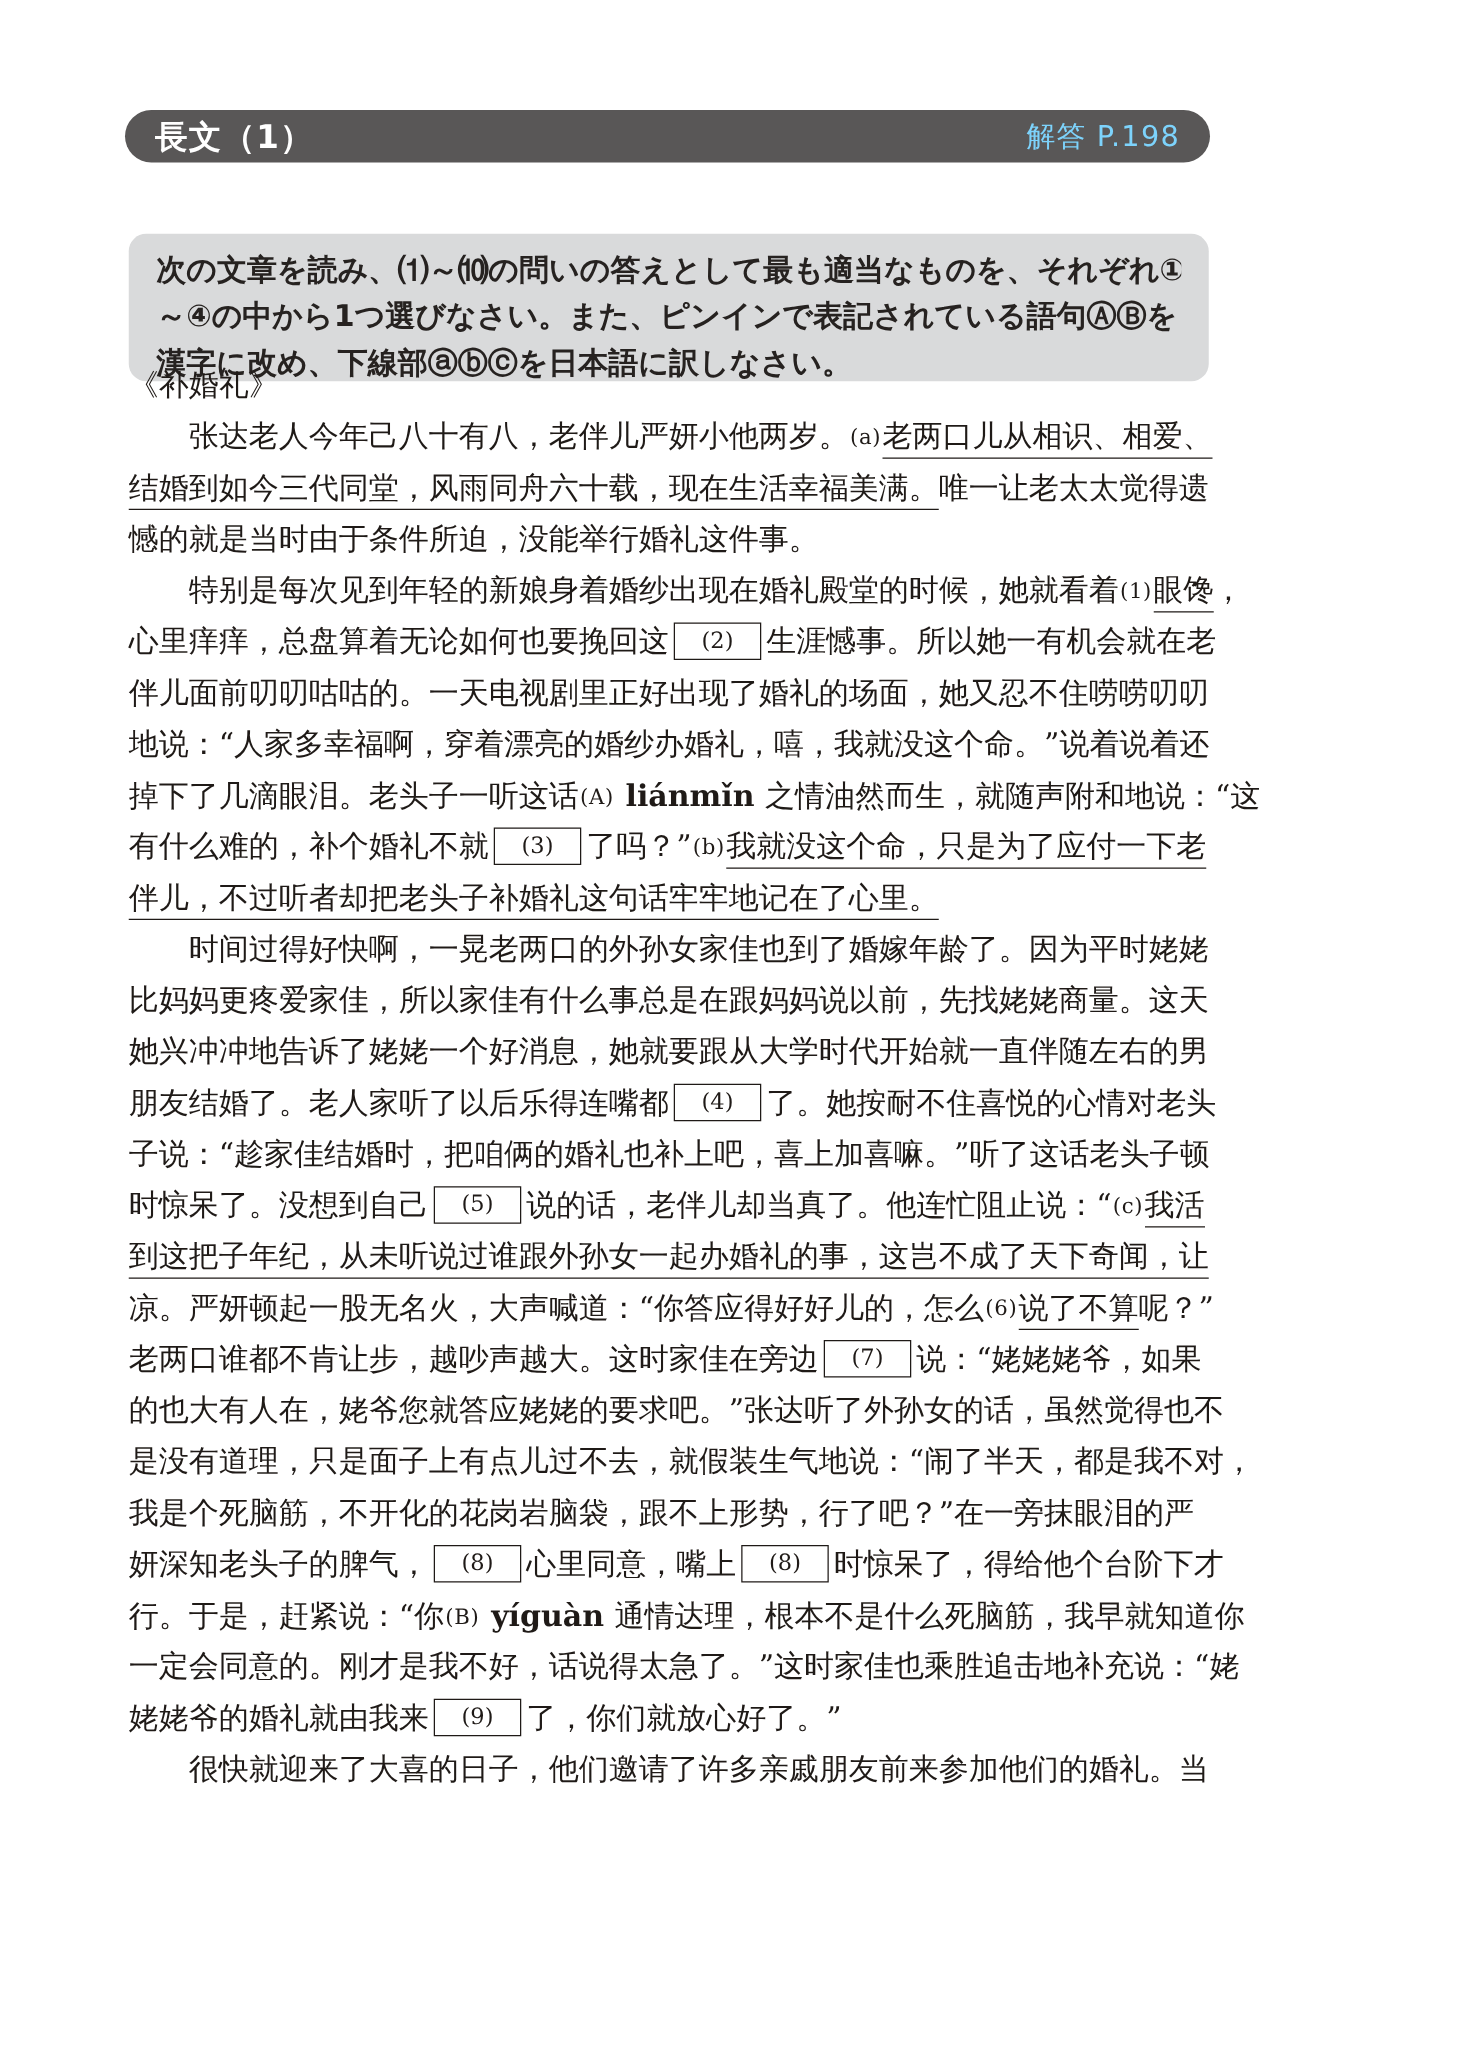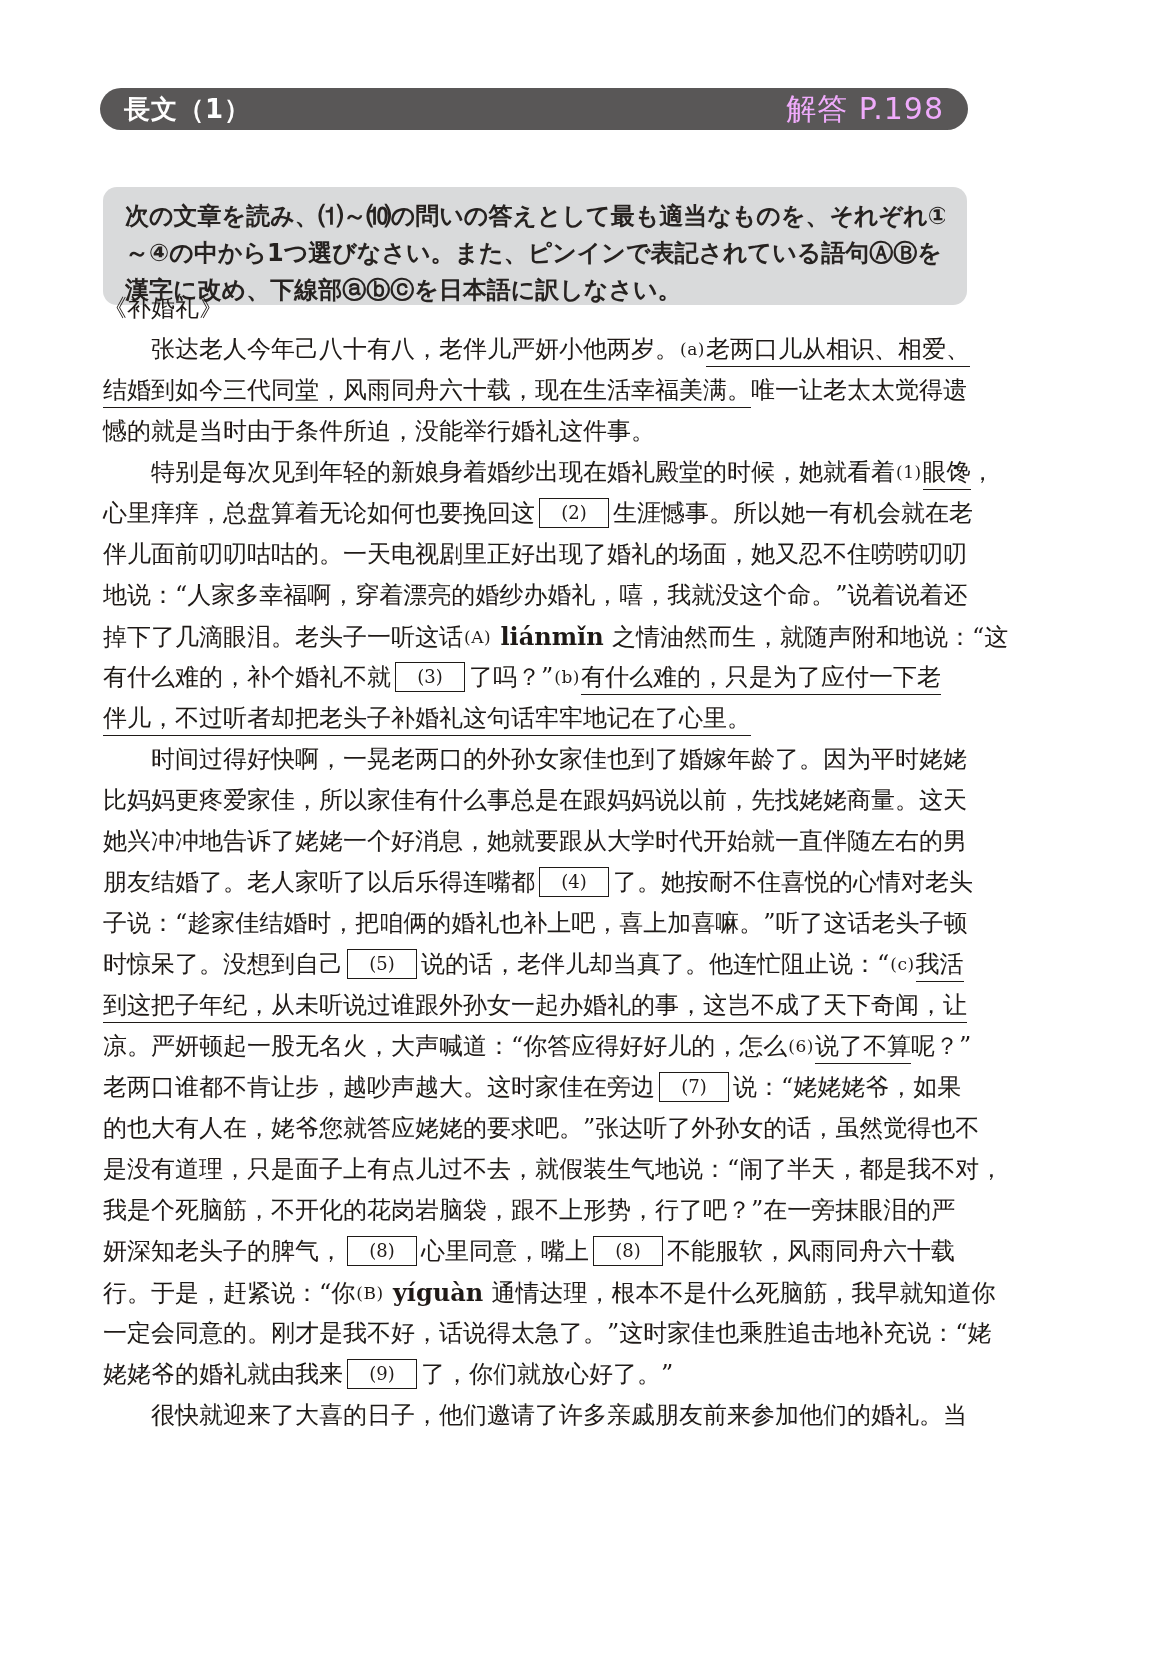--- a/index.html
+++ b/index.html
@@ -25,22 +25,22 @@
     box-sizing: border-box;
     font-family: "DejaVu Sans", "Liberation Sans", sans-serif;
   }
   .header-title {
     color: #ffffff;
     font-weight: bold;
     font-size: 26px;
     letter-spacing: 1px;
   }
   .header-ref {
-    color: #f0abfc;
-    font-size: 30px;
+    color: #7dd3fc;
+    font-size: 23px;
     font-weight: 500;
     letter-spacing: 1px;
   }
   .instruction-box {
     position: absolute;
     left: 103px; top: 148px;
     width: 864px; height: 118px;
     background: #d9dadb;
     border-radius: 14px;
     box-sizing: border-box;
@@ -126,35 +126,35 @@
     <div class="line">《补婚礼》</div>
     <div>
         <div class="line"><span class="seg-text">　　张达老人今年己八十有八，老伴儿严妍小他两岁。</span><span class="seg-marker">(a)</span><span class="seg-u">老两口儿从相识、相爱、</span></div>
         <div class="line"><span class="seg-u">结婚到如今三代同堂，风雨同舟六十载，现在生活幸福美满。</span><span class="seg-text">唯一让老太太觉得遗</span></div>
         <div class="line"><span class="seg-text">憾的就是当时由于条件所迫，没能举行婚礼这件事。</span></div>
         <div class="line"><span class="seg-text">　　特别是每次见到年轻的新娘身着婚纱出现在婚礼殿堂的时候，她就看着</span><span class="seg-marker">(1)</span><span class="seg-u">眼馋</span><span class="seg-text">，</span></div>
         <div class="line"><span class="seg-text">心里痒痒，总盘算着无论如何也要挽回这</span><span class="seg-box">(2)</span><span class="seg-text">生涯憾事。所以她一有机会就在老</span></div>
         <div class="line"><span class="seg-text">伴儿面前叨叨咕咕的。一天电视剧里正好出现了婚礼的场面，她又忍不住唠唠叨叨</span></div>
         <div class="line"><span class="seg-text">地说：“人家多幸福啊，穿着漂亮的婚纱办婚礼，嘻，我就没这个命。”说着说着还</span></div>
         <div class="line"><span class="seg-text">掉下了几滴眼泪。老头子一听这话</span><span class="seg-marker">(A)</span><span class="seg-pinyin"> liánmǐn </span><span class="seg-text">之情油然而生，就随声附和地说：“这</span></div>
-        <div class="line"><span class="seg-text">有什么难的，补个婚礼不就</span><span class="seg-box">(3)</span><span class="seg-text">了吗？”</span><span class="seg-marker">(b)</span><span class="seg-u">有什么难的，只是为了应付一下老</span></div>
+        <div class="line"><span class="seg-text">有什么难的，补个婚礼不就</span><span class="seg-box">(3)</span><span class="seg-text">了吗？”</span><span class="seg-marker">(b)</span><span class="seg-u">我就没这个命，只是为了应付一下老</span></div>
         <div class="line"><span class="seg-u">伴儿，不过听者却把老头子补婚礼这句话牢牢地记在了心里。</span></div>
         <div class="line"><span class="seg-text">　　时间过得好快啊，一晃老两口的外孙女家佳也到了婚嫁年龄了。因为平时姥姥</span></div>
         <div class="line"><span class="seg-text">比妈妈更疼爱家佳，所以家佳有什么事总是在跟妈妈说以前，先找姥姥商量。这天</span></div>
         <div class="line"><span class="seg-text">她兴冲冲地告诉了姥姥一个好消息，她就要跟从大学时代开始就一直伴随左右的男</span></div>
         <div class="line"><span class="seg-text">朋友结婚了。老人家听了以后乐得连嘴都</span><span class="seg-box">(4)</span><span class="seg-text">了。她按耐不住喜悦的心情对老头</span></div>
         <div class="line"><span class="seg-text">子说：“趁家佳结婚时，把咱俩的婚礼也补上吧，喜上加喜嘛。”听了这话老头子顿</span></div>
         <div class="line"><span class="seg-text">时惊呆了。没想到自己</span><span class="seg-box">(5)</span><span class="seg-text">说的话，老伴儿却当真了。他连忙阻止说：“</span><span class="seg-marker">(c)</span><span class="seg-u">我活</span></div>
         <div class="line"><span class="seg-u">到这把子年纪，从未听说过谁跟外孙女一起办婚礼的事，这岂不成了天下奇闻，让</span></div>
         <div class="line"><span class="seg-text">凉。严妍顿起一股无名火，大声喊道：“你答应得好好儿的，怎么</span><span class="seg-marker">(6)</span><span class="seg-u">说了不算</span><span class="seg-text">呢？”</span></div>
         <div class="line"><span class="seg-text">老两口谁都不肯让步，越吵声越大。这时家佳在旁边</span><span class="seg-box">(7)</span><span class="seg-text">说：“姥姥姥爷，如果</span></div>
         <div class="line"><span class="seg-text">的也大有人在，姥爷您就答应姥姥的要求吧。”张达听了外孙女的话，虽然觉得也不</span></div>
         <div class="line"><span class="seg-text">是没有道理，只是面子上有点儿过不去，就假装生气地说：“闹了半天，都是我不对，</span></div>
         <div class="line"><span class="seg-text">我是个死脑筋，不开化的花岗岩脑袋，跟不上形势，行了吧？”在一旁抹眼泪的严</span></div>
-        <div class="line"><span class="seg-text">妍深知老头子的脾气，</span><span class="seg-box">(8)</span><span class="seg-text">心里同意，嘴上</span><span class="seg-box">(8)</span><span class="seg-text">不能服软，风雨同舟六十载</span></div>
+        <div class="line"><span class="seg-text">妍深知老头子的脾气，</span><span class="seg-box">(8)</span><span class="seg-text">心里同意，嘴上</span><span class="seg-box">(8)</span><span class="seg-text">时惊呆了，得给他个台阶下才</span></div>
         <div class="line"><span class="seg-text">行。于是，赶紧说：“你</span><span class="seg-marker">(B)</span><span class="seg-pinyin"> yíguàn </span><span class="seg-text">通情达理，根本不是什么死脑筋，我早就知道你</span></div>
         <div class="line"><span class="seg-text">一定会同意的。刚才是我不好，话说得太急了。”这时家佳也乘胜追击地补充说：“姥</span></div>
         <div class="line"><span class="seg-text">姥姥爷的婚礼就由我来</span><span class="seg-box">(9)</span><span class="seg-text">了，你们就放心好了。”</span></div>
         <div class="line"><span class="seg-text">　　很快就迎来了大喜的日子，他们邀请了许多亲戚朋友前来参加他们的婚礼。当</span></div>
       </div>
   </div>
 
   <div class="page-number">184</div>
 
 </div>

